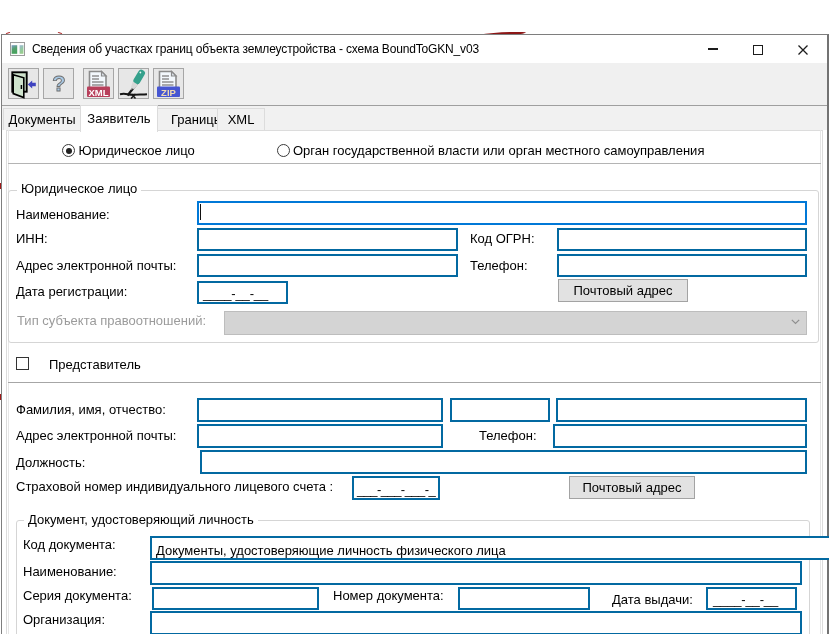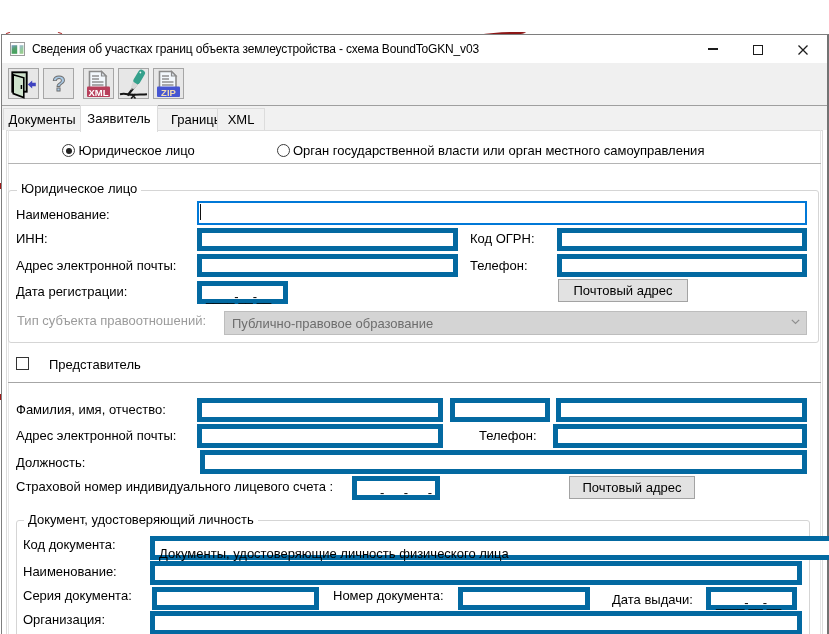--- a/index.html
+++ b/index.html
@@ -1,19 +1,19 @@
 <!DOCTYPE html>
 <html><head><meta charset="utf-8">
 <style>
   html,body{margin:0;padding:0;}
   body{width:829px;height:634px;background:#fff;font-family:"Liberation Sans",sans-serif;overflow:hidden;}
   #page{position:absolute;left:0;top:0;width:829px;height:634px;margin-top:32px;}
   .abs{position:absolute;}
   .lb{position:absolute;font-size:13px;color:#000;white-space:nowrap;line-height:15px;}
-  .in{position:absolute;border:5px solid #0369a1;background:#fff;box-sizing:border-box;}
+  .in{position:absolute;border:2px solid #0369a1;background:#fff;box-sizing:border-box;}
   .hline{position:absolute;height:0;border-top:1px solid #d9d9d9;}
   .gb{position:absolute;border:1px solid #d5d5d5;border-radius:3px;box-sizing:border-box;}
   .gblab{position:absolute;font-size:13px;background:#fff;padding:0 4px;white-space:nowrap;line-height:14px;}
   .btn{position:absolute;background:#e2e2e2;border:1px solid #a3a3a3;box-sizing:border-box;font-size:13px;text-align:center;color:#000;}
   .tbtn{position:absolute;top:36px;width:31px;height:31px;background:#e7e7e7;border:1px solid #a6a6a6;box-sizing:border-box;}
   .tab{position:absolute;background:#f1f1f1;border:1px solid #dcdcdc;box-sizing:border-box;font-size:13px;text-align:center;color:#000;z-index:2;}
   .mask{font-size:13px;color:#000;letter-spacing:-0.15px;}
 </style></head>
 <body>
 <div id="page">
@@ -136,21 +136,20 @@
   <div class="in" style="left:557px;top:196px;width:250px;height:23px;"></div>
   <div class="lb" style="left:16px;top:226px;">Адрес электронной почты:</div>
   <div class="in" style="left:197px;top:222px;width:261px;height:23px;"></div>
   <div class="lb" style="left:470px;top:226px;">Телефон:</div>
   <div class="in" style="left:557px;top:222px;width:250px;height:23px;"></div>
   <div class="lb" style="left:16px;top:252px;">Дата регистрации:</div>
   <div class="in mask" style="left:197px;top:249px;width:91px;height:23px;padding:3px 0 0 4px;">____-__-__</div>
   <div class="btn" style="left:558px;top:247px;width:130px;height:23px;line-height:21px;">Почтовый адрес</div>
   <div class="lb" style="left:17px;top:281px;color:#9b9b9b;">Тип субъекта правоотношений:</div>
   <div class="abs" style="left:224px;top:279px;width:583px;height:24px;background:#d4d4d4;border:1px solid #bdbdbd;box-sizing:border-box;">
-    <span style="position:absolute;left:7px;top:4px;font-size:13px;color:#6d6d6d;white-space:nowrap;">Публично-правовое образование</span>
     <svg style="position:absolute;right:6px;top:7px;width:9px;height:6px" viewBox="0 0 9 6">
         <path d="M0.8 0.8 L4.5 4.5 L8.2 0.8" stroke="#8e8e8e" stroke-width="1.2" fill="none"></path>
       </svg>
   </div>
 
   <div class="abs" style="left:16px;top:325px;width:13px;height:13px;border:1px solid #333;box-sizing:border-box;background:#fff;"></div>
   <div class="lb" style="left:49px;top:325px;">Представитель</div>
   <div class="hline" style="left:8px;top:350px;width:813px;border-top-color:#a6a6a6;"></div>
 
   <div class="lb" style="left:16px;top:370px;">Фамилия, имя, отчество:</div>

